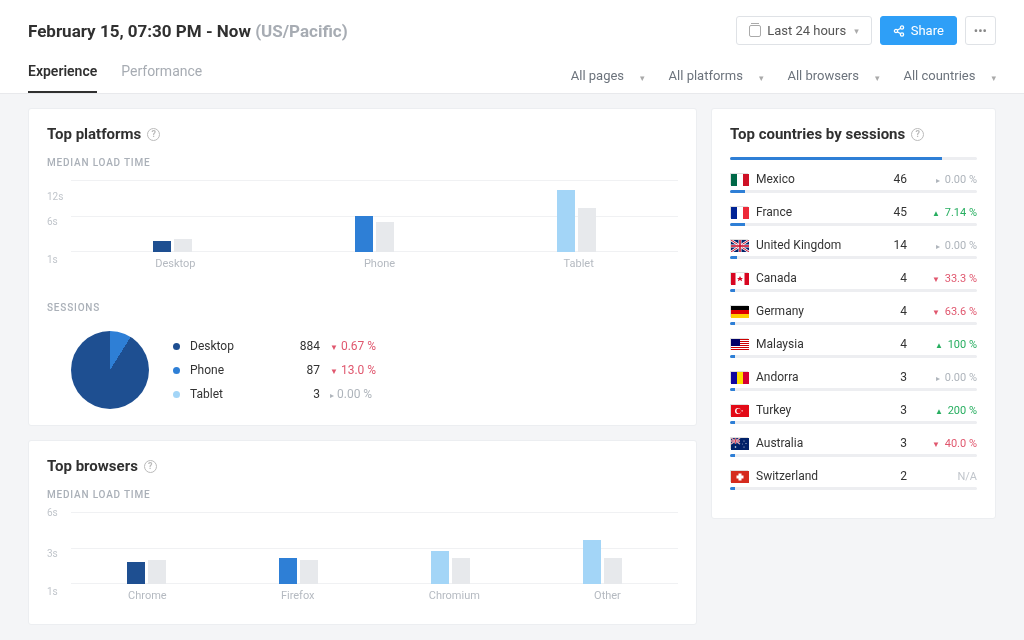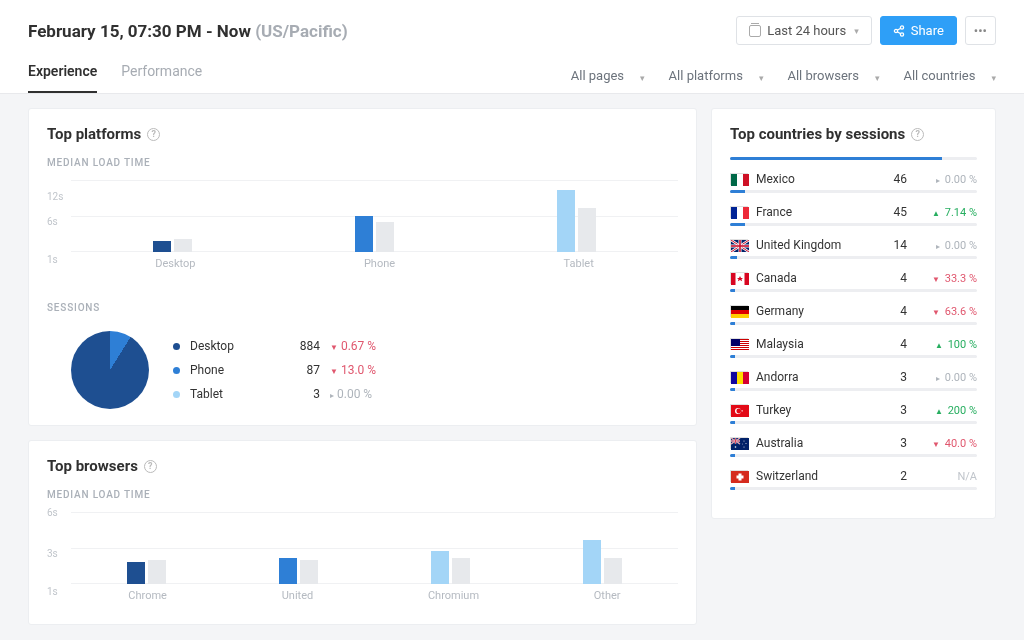--- a/index.html
+++ b/index.html
@@ -221,21 +221,21 @@
               <div class="bar b3" style="height:33px"></div>
               <div class="bar g" style="height:26px"></div>
             </div>
           <div class="bar-group">
               <div class="bar b3" style="height:44px"></div>
               <div class="bar g" style="height:26px"></div>
             </div>
         </div>
         <div class="x-labels">
           <div class="x-label">Chrome</div>
-          <div class="x-label">United</div>
+          <div class="x-label">Firefox</div>
           <div class="x-label">Chromium</div>
           <div class="x-label">Other</div>
         </div>
       </div>
     </div>
   </div>
 
   <div class="col-right">
     <div class="card">
       <div class="card-title">

